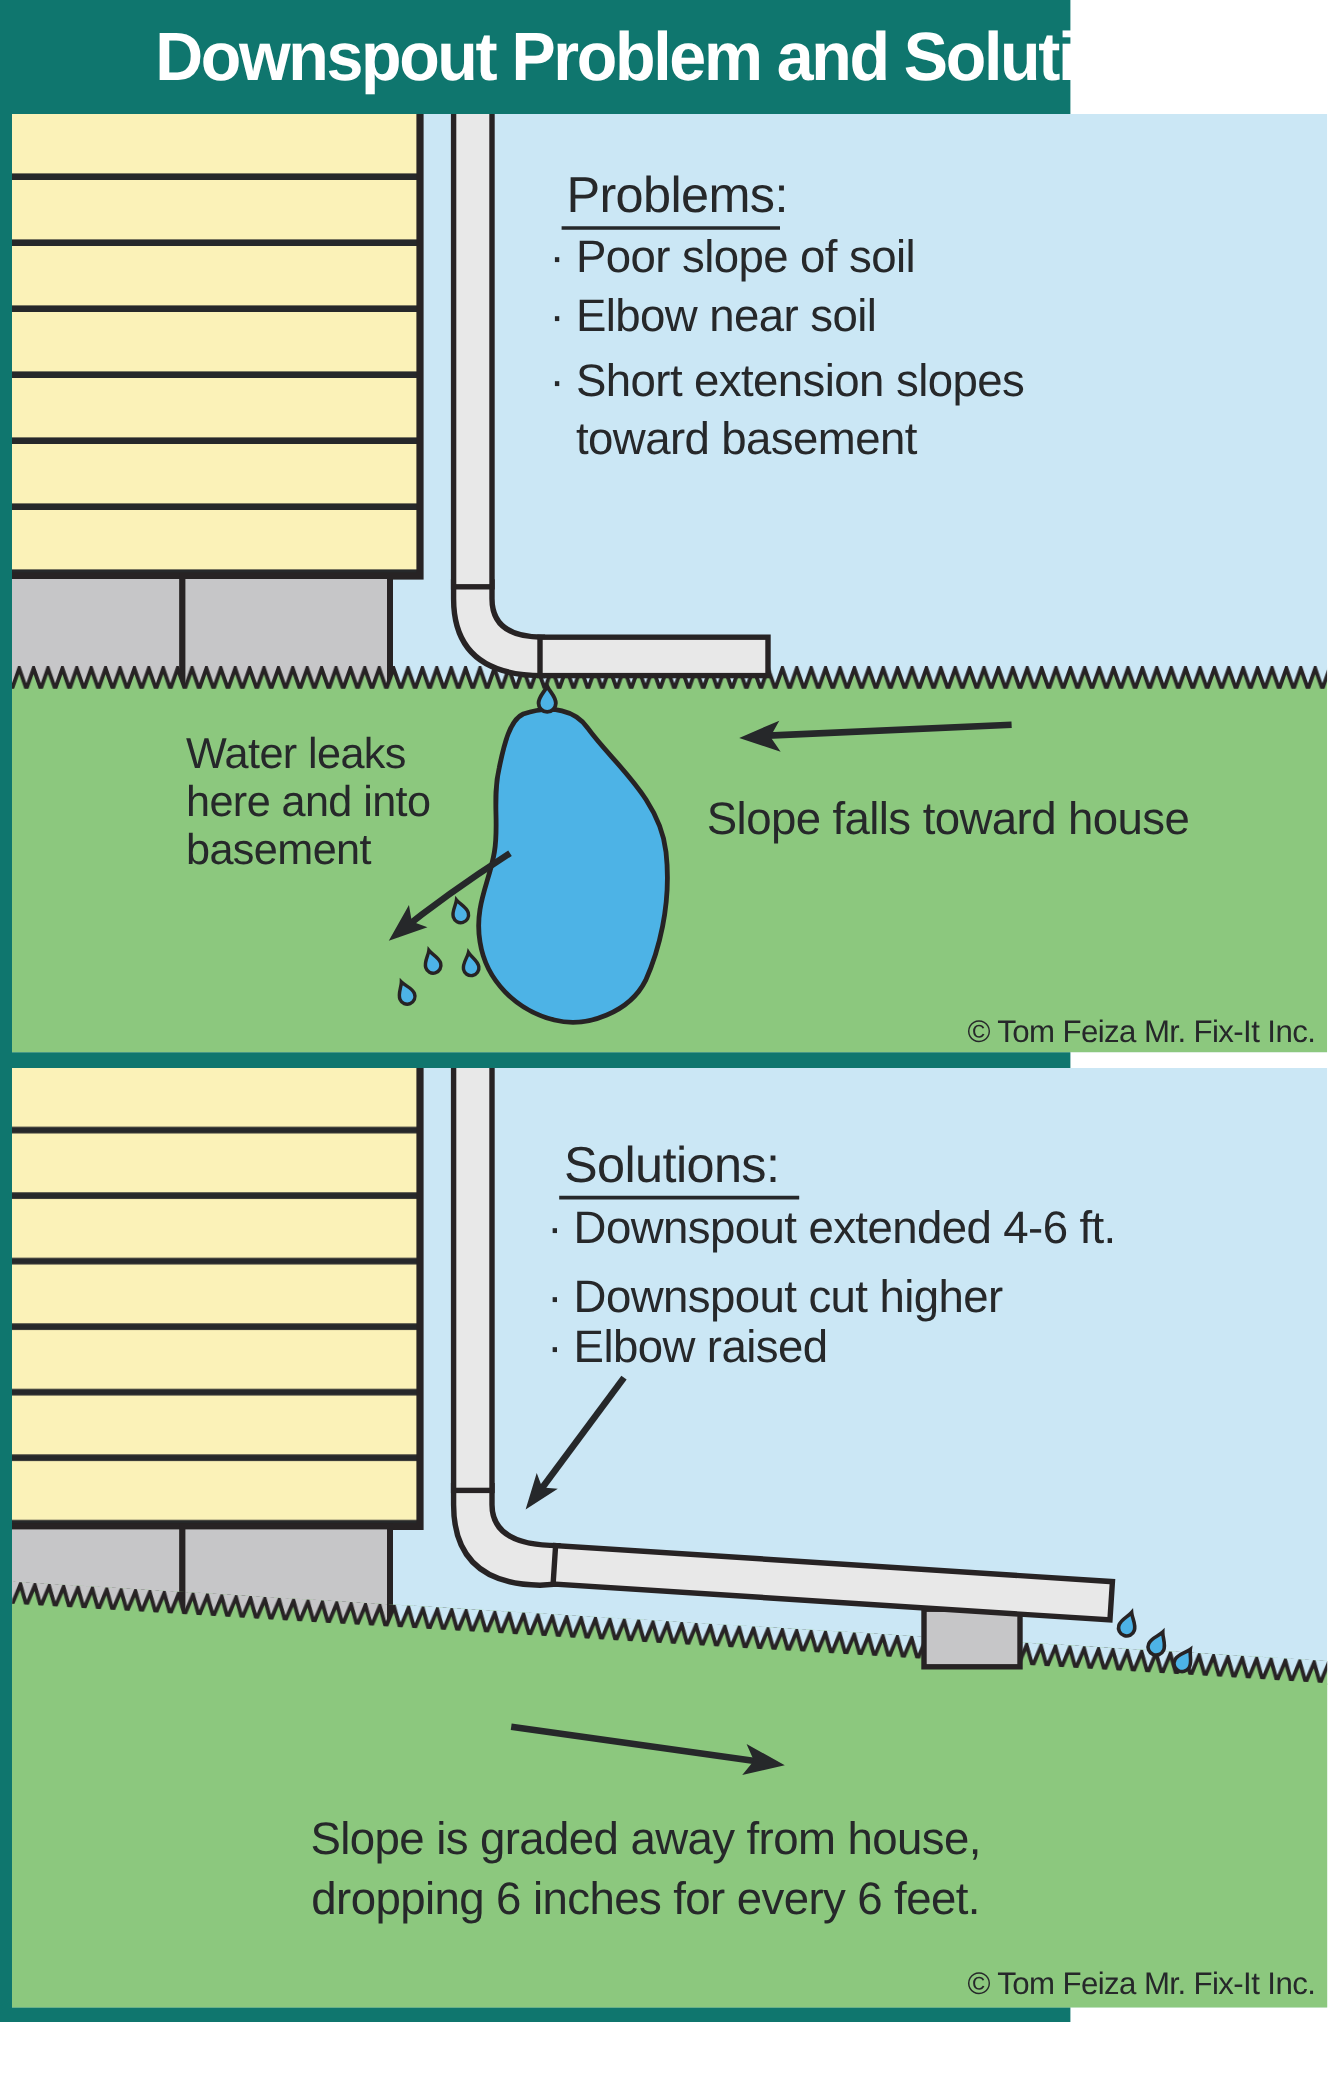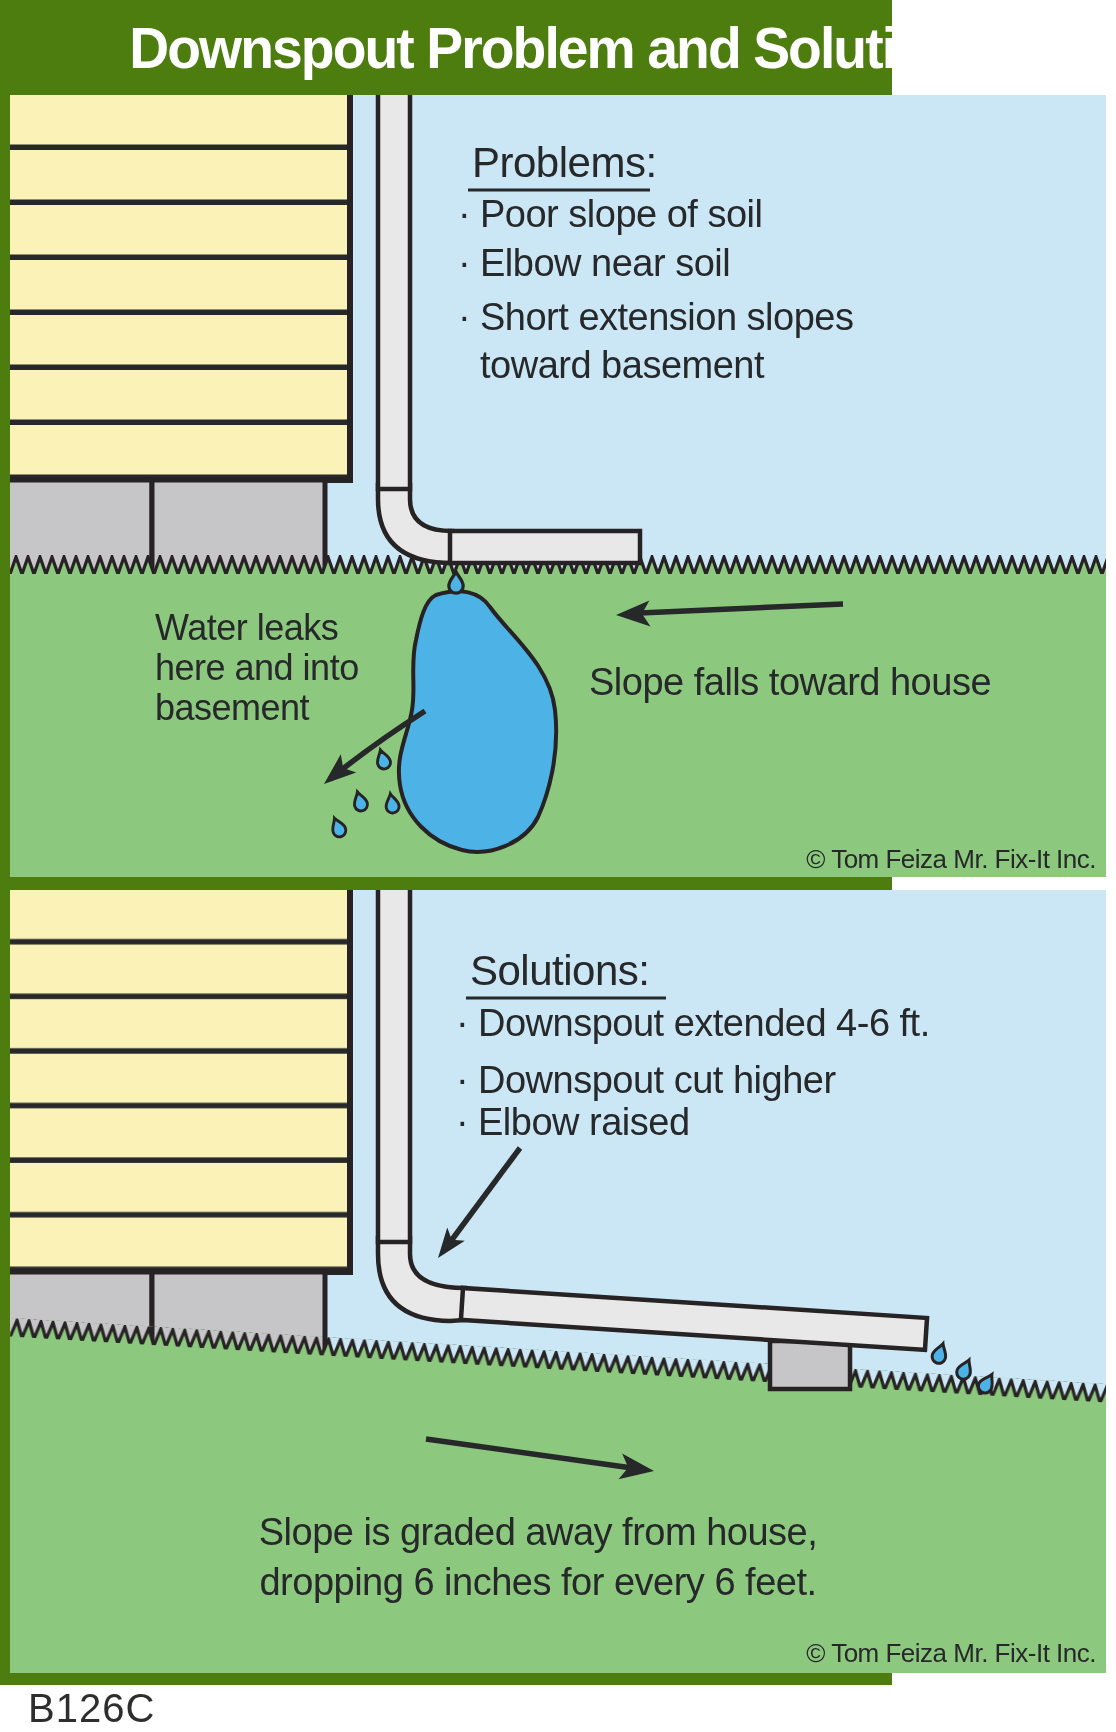--- a/index.html
+++ b/index.html
@@ -1,18 +1,18 @@
 <!DOCTYPE html>
 <html><head>
 <meta charset="utf-8">
 <style>
   html,body { margin:0; padding:0; background:#ffffff; }
   .page { position:relative; width:1116px; height:1732px; background:#ffffff; overflow:hidden;
           font-family:"Liberation Sans","DejaVu Sans",sans-serif; }
-  .frame { position:absolute; left:0; top:0; width:892px; height:1685px; background:#4d7c0f; }
+  .frame { position:absolute; left:0; top:0; width:892px; height:1685px; background:#0f766e; }
   .title-bar { position:absolute; left:0; top:0; width:1116px; height:95px;
                display:flex; align-items:center; justify-content:center; }
   .title-text { color:#ffffff; font-weight:bold; font-size:57px; letter-spacing:-2px;
                 transform:scaleX(0.97); white-space:nowrap; }
   .panel { position:absolute; left:10px; display:block; }
   .panel1 { top:95px; }
   .panel2 { top:890px; }
   .figure-code { position:absolute; left:28px; top:1686px; width:300px; height:46px;
                  font-size:40px; color:#2e2e2e; letter-spacing:1px; }
   
@@ -149,14 +149,13 @@
       <text x="446" y="245" class="t li">·</text>
       <text x="468" y="245" class="t li">Elbow raised</text>
 
       <text x="528" y="655" class="t li mid">Slope is graded away from house,</text>
       <text x="528" y="705" class="t li mid">dropping 6 inches for every 6 feet.</text>
 
       <text x="1086" y="772" class="t cr end">© Tom Feiza Mr. Fix-It Inc.</text>
     </svg>
   </div>
 
-  <div class="figure-code">B126C</div>
 </div>
 
 </body></html>

